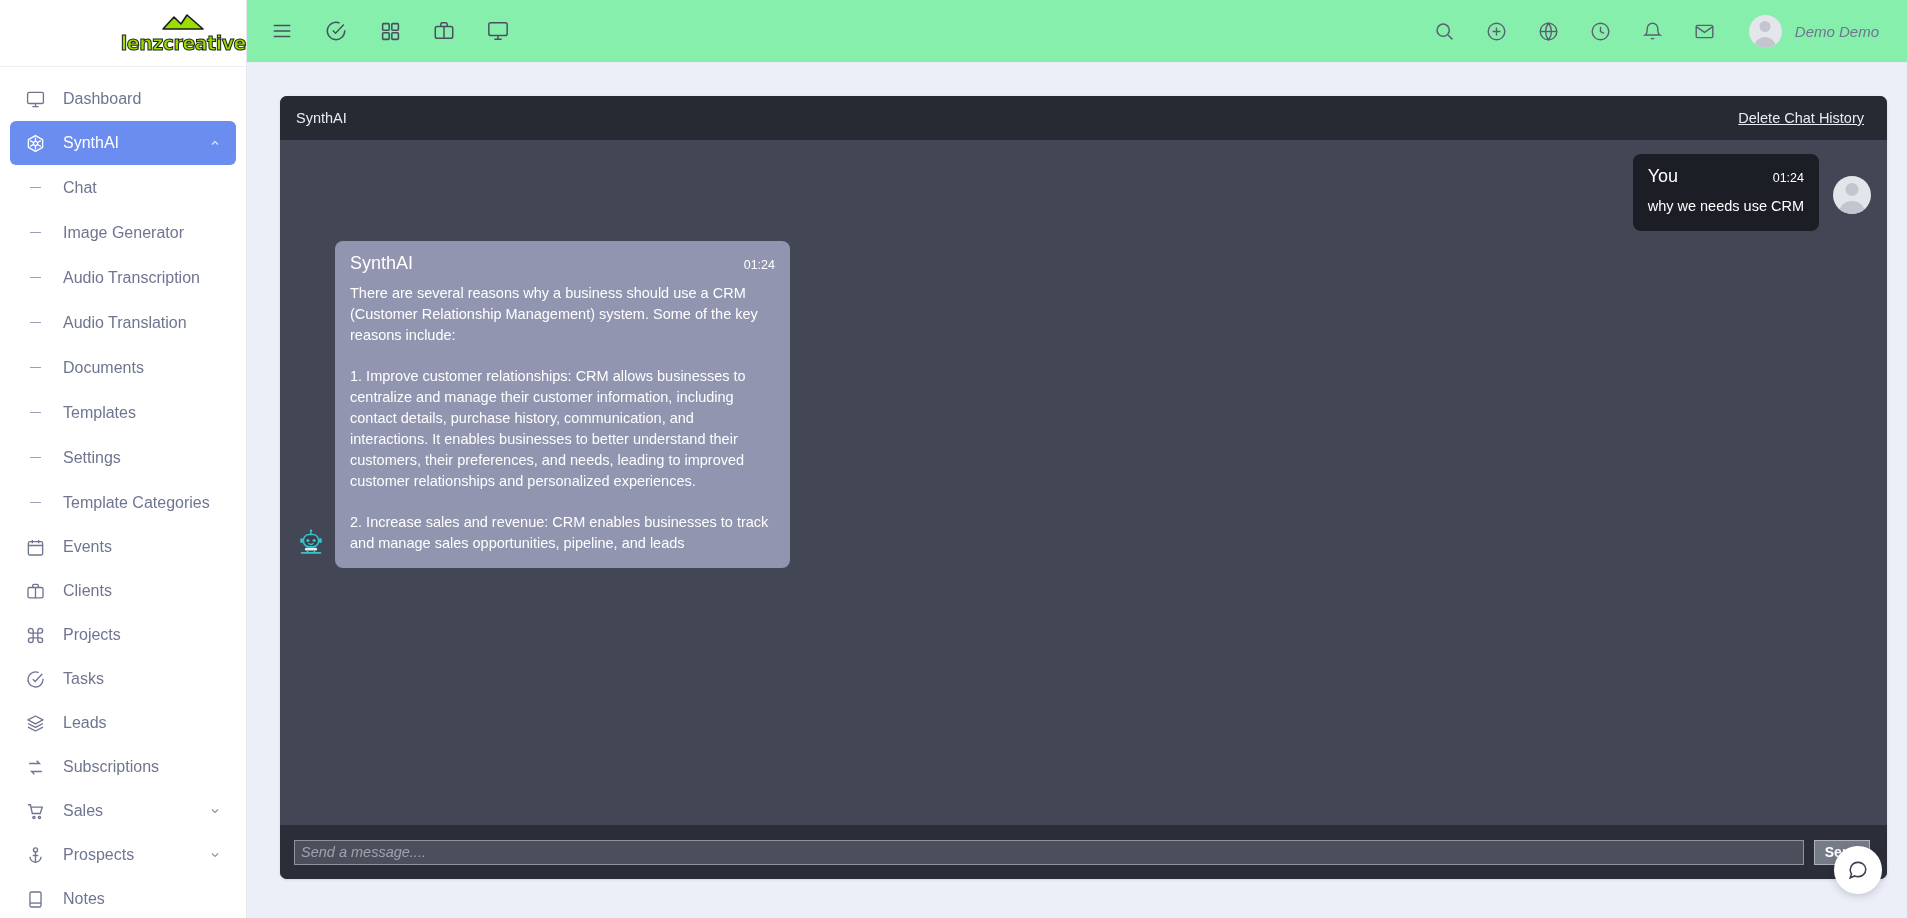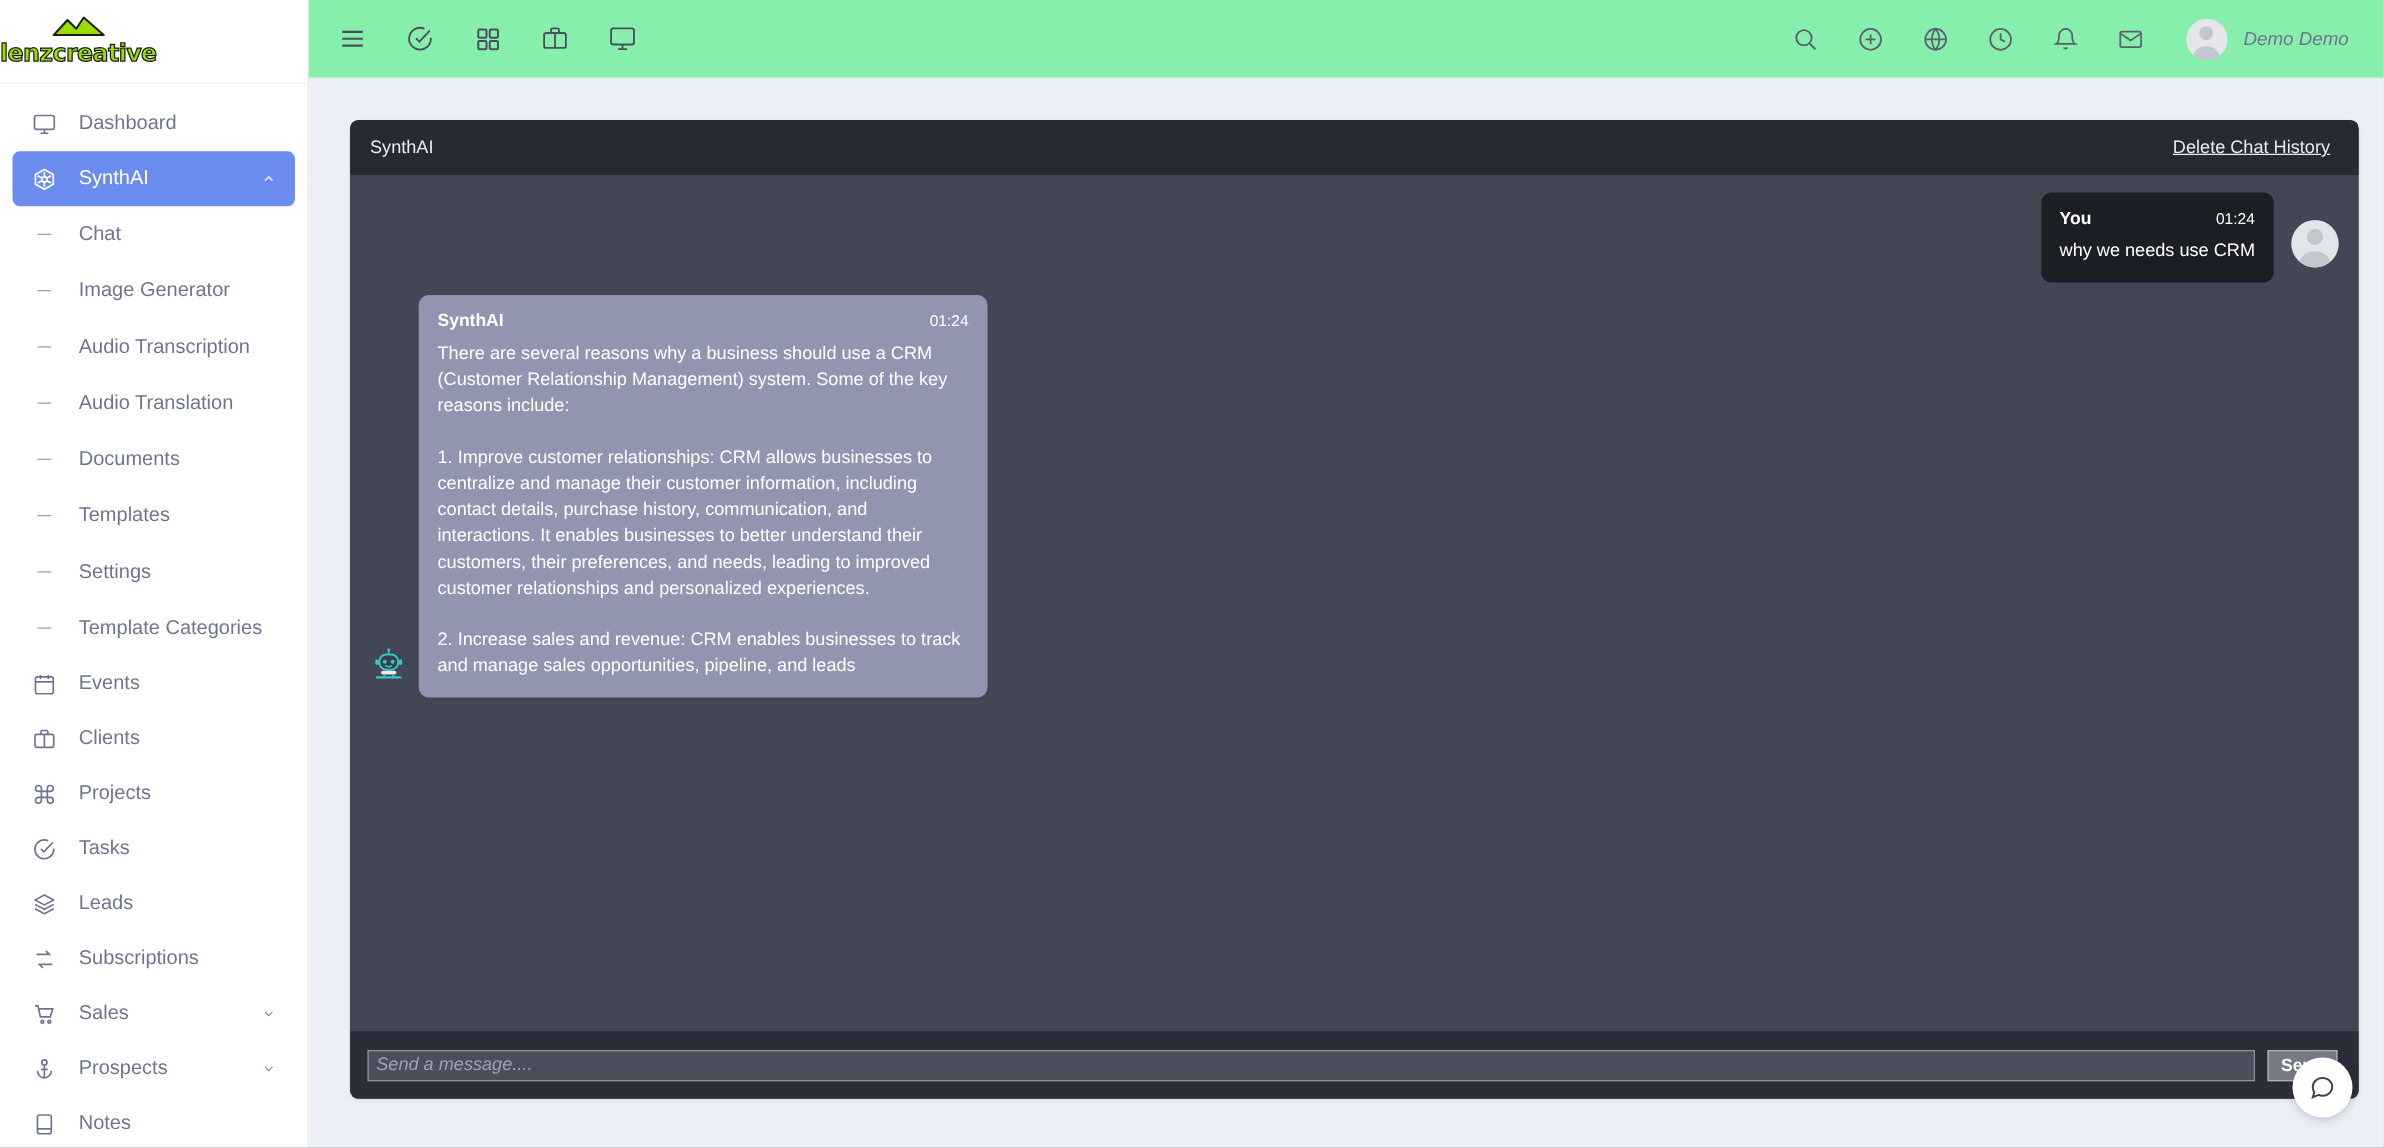--- a/index.html
+++ b/index.html
@@ -15,22 +15,23 @@
   
   .sidebar {
     width: 247px; min-width: 247px; height: 918px;
     background: #ffffff;
     border-right: 1px solid #e6e8f0;
     display: flex; flex-direction: column;
     overflow: hidden;
   }
   .logo-wrap {
     height: 67px; min-height: 67px;
-    display: flex; align-items: center; justify-content: flex-start;
+    display: flex; align-items: center; justify-content: flex-end;
     border-bottom: 1px solid #eceef5;
+    padding-left: 20px;
   }
   .logo { display: flex; flex-direction: column; align-items: center; line-height: 1; }
   .logo-mark { margin-bottom: 1px; }
   .logo-text {
     font-size: 19px; font-weight: bold; letter-spacing: -0.5px;
     color: #9ade00; -webkit-text-stroke: 1px #1b1b1b;
     font-family: "DejaVu Sans", sans-serif;
   }
   .nav { flex: 1; padding-top: 10px; overflow: hidden; }
   .nav-item {
@@ -107,21 +108,21 @@
   .chat-body { flex: 1; padding: 14px 16px 6px 16px; overflow: hidden; position: relative; }
 
   .msg-row { display: flex; margin-bottom: 10px; }
   .msg-row.user { justify-content: flex-end; align-items: flex-start; }
   .msg-row.bot { justify-content: flex-start; align-items: flex-end; }
 
   .bubble { border-radius: 8px; padding: 12px 15px 14px 15px; }
   .bubble-user { background: #1c1e25; max-width: 200px; }
   .bubble-bot { background: #9195b0; max-width: 455px; }
   .bubble-head { display: flex; align-items: baseline; margin-bottom: 9px; }
-  .bubble-name { font-weight: bold; font-size: 14px; color: #ffffff; }
+  .bubble-name { font-weight: normal; font-size: 18px; color: #ffffff; }
   .bubble-time { margin-left: auto; font-size: 12.5px; color: #ffffff; padding-left: 26px; }
   .bubble-text { font-size: 14.5px; line-height: 21px; color: #ffffff; }
   .bubble-text p { margin-bottom: 20px; }
   .bubble-text p:last-child { margin-bottom: 0; }
 
   .avatar-user {
     width: 38px; height: 38px; border-radius: 50%; background: #e2e5ea;
     margin-left: 14px; margin-top: 22px; position: relative; overflow: hidden; flex: none;
   }
   .avatar-user::before {

